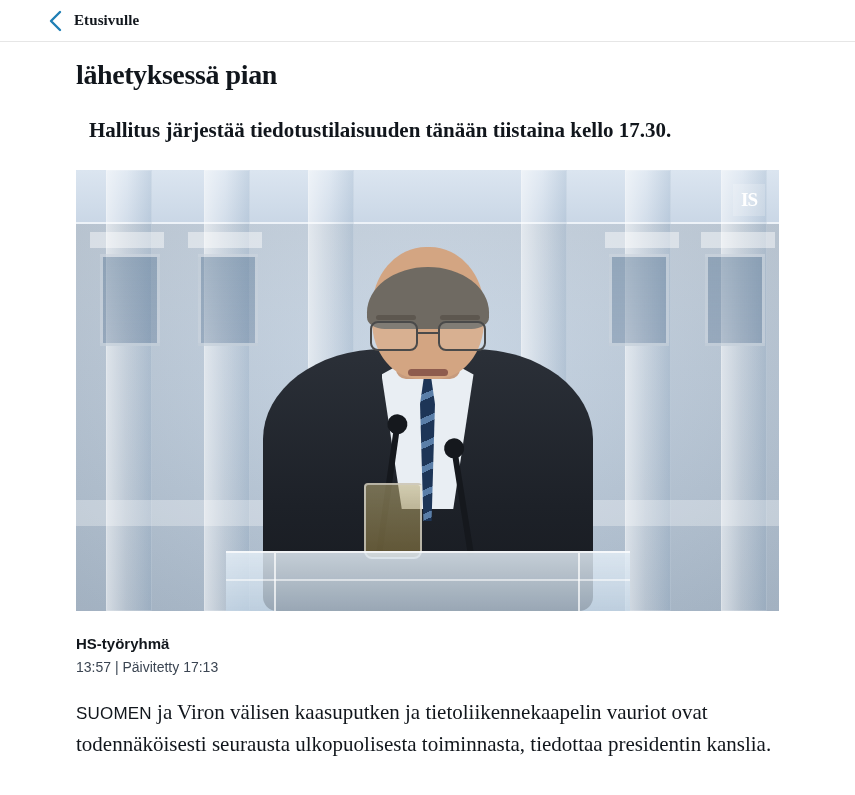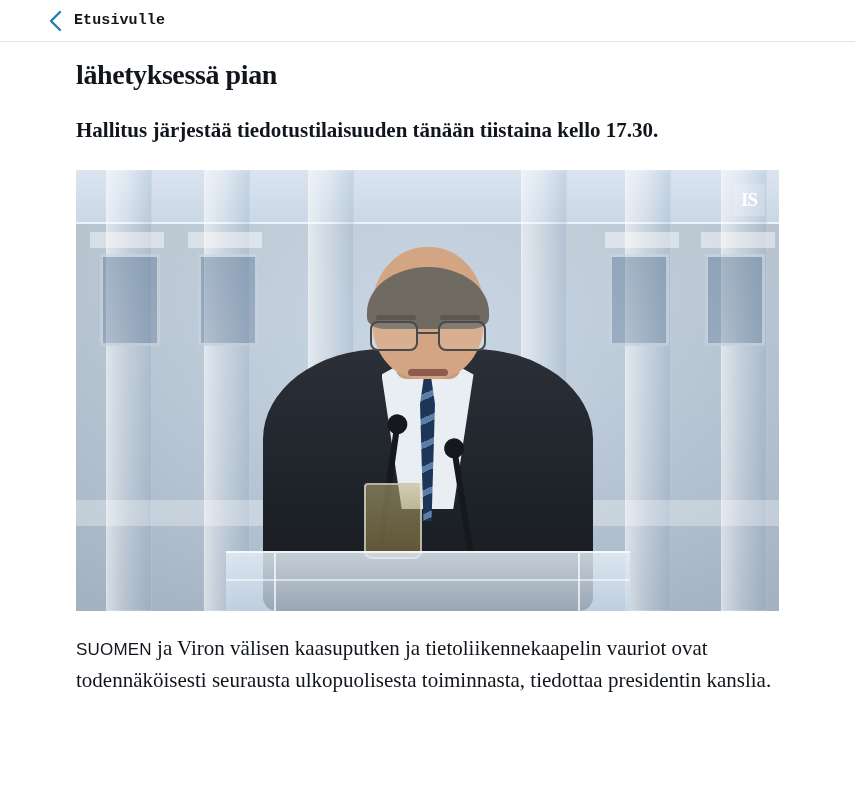--- a/index.html
+++ b/index.html
@@ -32,21 +32,21 @@
     cursor: pointer;
     text-decoration: none;
   }
   .chev {
     display: block;
     width: 14px;
     height: 22px;
     color: #1f7fb5;
   }
   .back-label {
-    font-family: Liberation Mono, monospace;
+    font-family: Liberation Serif, serif;
     font-size: 15px;
     font-weight: 700;
     color: #11161c;
     letter-spacing: .1px;
   }
 
   
   .article {
     padding: 0 76px;
     box-sizing: border-box;
@@ -58,21 +58,21 @@
     font-weight: 700;
     letter-spacing: -.4px;
     margin: 10px 0 0 0;
     color: #11161c;
   }
   .standfirst {
     font-family: "Liberation Serif", serif;
     font-size: 21px;
     line-height: 28px;
     font-weight: 700;
-    margin: 18px 0 0 0;
+    margin: 18px 0 0 13px;
     color: #11161c;
   }
 
   
   .figure {
     margin: 26px 0 0 0;
     position: relative;
     width: 703px;
     height: 441px;
     overflow: hidden;
@@ -384,18 +384,22 @@
       <div class="mic m2"></div>
       <div class="glass"></div>
       <div class="lectern">
         <div class="lectern-lines"></div>
       </div>
 
       <div class="is-logo">IS</div>
     </div>
   </div>
 
+  <div class="byline">
+    <div class="byline-author">HS-työryhmä</div>
+    <div class="byline-time">13:57 | Päivitetty 17:13</div>
+  </div>
 
   <p class="body-text">
     <span class="lead-in">SUOMEN</span><span> ja Viron välisen kaasuputken ja tietoliikennekaapelin vauriot ovat todennäköisesti seurausta ulkopuolisesta toiminnasta, tiedottaa presidentin kanslia.</span>
   </p>
 
 </div>
 
 </body></html>

